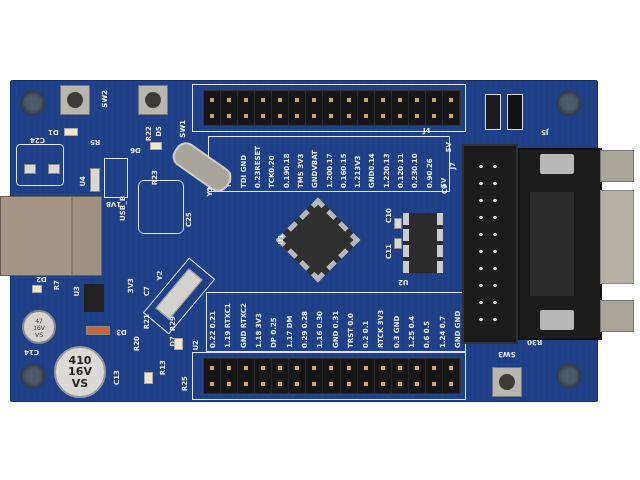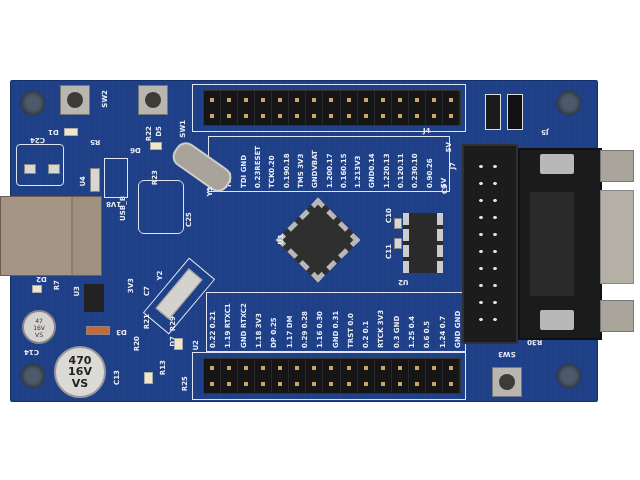--- a/index.html
+++ b/index.html
@@ -162,21 +162,21 @@
   <div class="abs" style="left:160px;top:188px;width:16px;height:50px;background:#d4d2cc;border:1px solid #999;transform:rotate(40deg)"></div>
   <div class="silk" style="left:146px;top:192px;transform:rotate(-90deg)">Y2</div>
 
   <div class="abs" style="left:12px;top:230px;width:30px;height:30px;border-radius:50%;background:#d6d4d0;border:2px solid #888;font-size:6px;color:#333;display:flex;flex-direction:column;align-items:center;justify-content:center">
     <span>47</span>
     <span>16V</span>
     <span>VS</span>
   </div>
   <div class="silk" style="left:14px;top:268px;transform:rotate(180deg)">C14</div>
   <div class="abs" style="left:44px;top:266px;width:48px;height:48px;border-radius:50%;background:#dcdad6;border:2px solid #999;font-size:11px;font-weight:bold;color:#222;display:flex;flex-direction:column;align-items:center;justify-content:center;line-height:1.05">
-    <span>470</span>
+    <span>410</span>
     <span>16V</span>
     <span>VS</span>
   </div>
   <div class="silk silk-v" style="left:104px;top:290px">C13</div>
   <div class="outline" style="left:6px;top:64px;width:46px;height:40px;border-radius:4px"></div>
   <div class="smd" style="left:14px;top:84px;width:10px;height:8px"></div>
   <div class="smd" style="left:38px;top:84px;width:10px;height:8px"></div>
   <div class="silk" style="left:20px;top:56px;transform:rotate(180deg)">C24</div>
   <div class="outline" style="left:128px;top:100px;width:44px;height:52px;border-radius:6px"></div>
   <div class="silk silk-v" style="left:176px;top:132px">C25</div>

